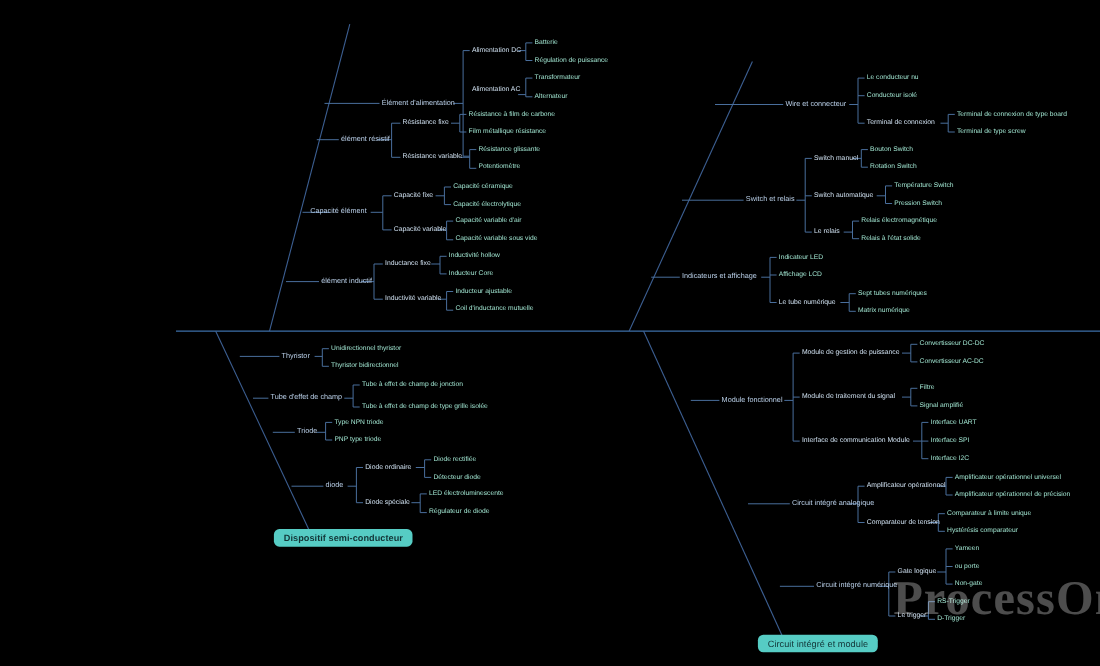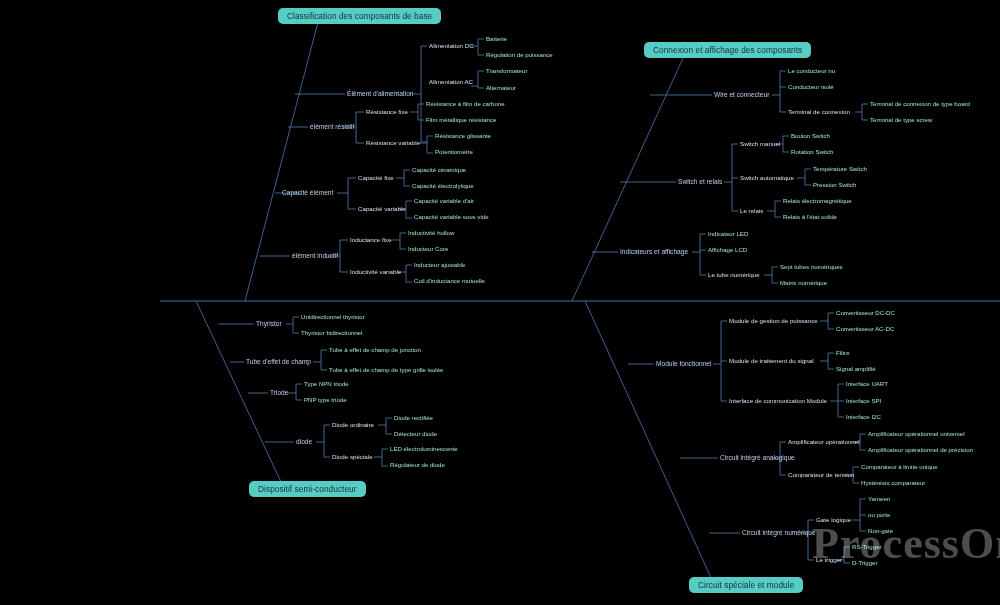--- a/index.html
+++ b/index.html
@@ -273,24 +273,22 @@
       <path d="M860,515 L866,515"></path>
       <path d="M860,531 L866,531"></path>
       <path d="M836,560 L844,560"></path>
       <path d="M844,547 L844,563"></path>
       <path d="M844,547 L850,547"></path>
       <path d="M844,563 L850,563"></path>
     </g>
   </svg>
 
 
-  <div class="node cat" style="left:278px; top:8px;">Classification des composants de base</div>
-  <div class="node cat" style="left:644px; top:42px;">Connexion et affichage des composants</div>
-  <div class="node cat" style="left:249px; top:481px;">Dispositif semi-conducteur</div>
-  <div class="node cat" style="left:689px; top:577px;">Circuit spéciale et module</div>
+  <div class="node cat" style="left:249px; top:481px;font-weight:bold;">Dispositif semi-conducteur</div>
+  <div class="node cat" style="left:689px; top:577px;">Circuit intégré et module</div>
 
   <div class="node l1" style="left:347px; top:91px;">Élément d'alimentation</div>
   <div class="node l2" style="left:429px; top:43px;">Alimentation DC</div>
   <div class="node l3" style="left:486px; top:36px;">Batterie</div>
   <div class="node l3" style="left:486px; top:52px;">Régulation de puissance</div>
   <div class="node l2" style="left:429px; top:79px;">Alimentation AC</div>
   <div class="node l3" style="left:486px; top:68px;">Transformateur</div>
   <div class="node l3" style="left:486px; top:85px;">Alternateur</div>
 
   <div class="node l1" style="left:310px; top:124px;">élément résistif</div>

